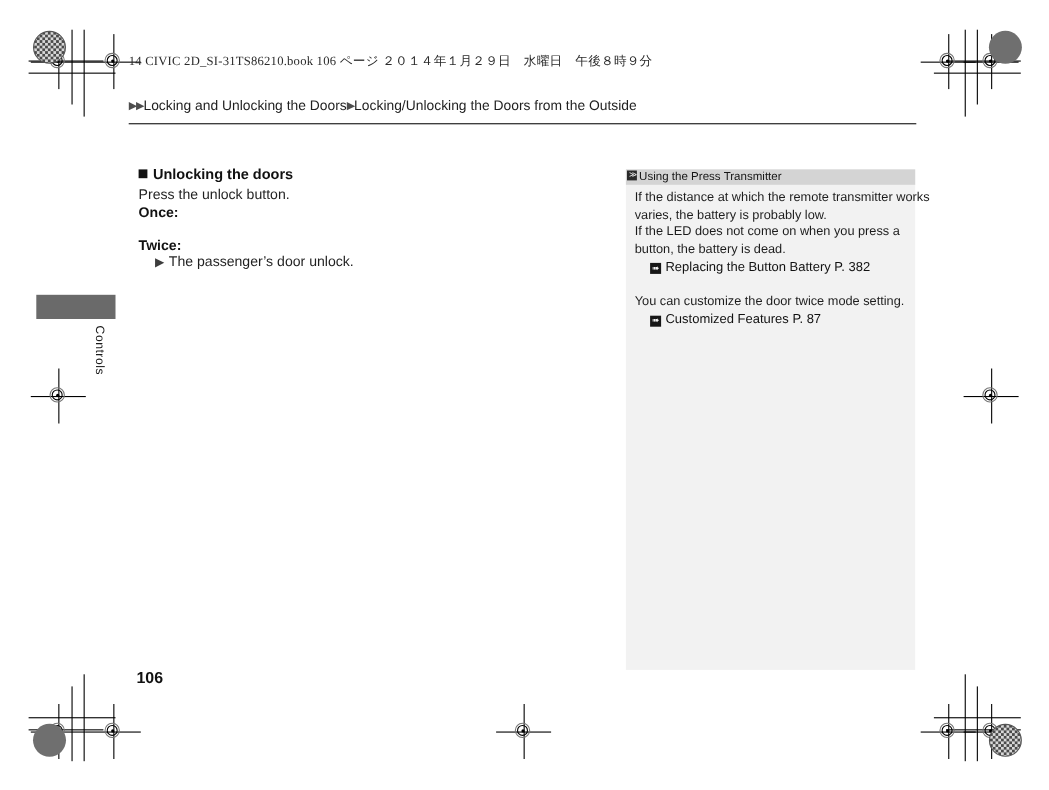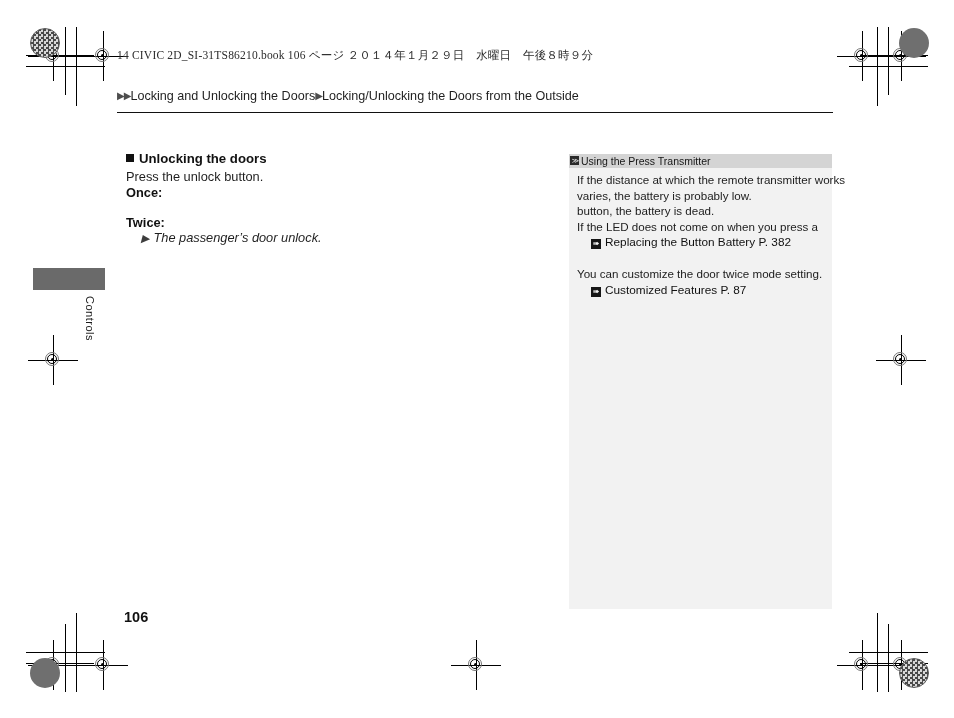--- a/index.html
+++ b/index.html
@@ -372,39 +372,39 @@
 
   <div class="section-head">
     <span class="sq"></span><span>Unlocking the doors</span>
   </div>
 
   <div class="body-line" style="top:169px;">Press the unlock button.</div>
 
   <div class="body-line bold" style="top:185px;">Once:</div>
 
   <div class="body-line bold" style="top:215px;">Twice:</div>
-  <div class="body-line indent" style="top:230px;font-style:italic;">
+  <div class="body-line indent" style="top:230px;">
     <span class="tri">▶</span><span>The passenger’s door unlock.</span>
   </div>
 
   <div class="chapter-tab"></div>
   <div class="chapter-label">Controls</div>
 
   <div class="page-number">106</div>
 
   <div class="info-panel">
     <div class="info-header">
       <span class="hicon">≫</span><span>Using the Press Transmitter</span>
     </div>
 
     <div class="info-body">
       <div class="info-line">If the distance at which the remote transmitter works</div>
       <div class="info-line">varies, the battery is probably low.</div>
+      <div class="info-line">If the LED does not come on when you press a</div>
       <div class="info-line">button, the battery is dead.</div>
-      <div class="info-line">If the LED does not come on when you press a</div>
 
       <div class="info-ref">
         <span class="reficon">➠</span><span class="reftitle">Replacing the Button Battery</span> <span class="refpage">P. 382</span>
       </div>
 
       <div class="info-spacer"></div>
 
       <div class="info-line">You can customize the door twice mode setting.</div>
 
       <div class="info-ref">

